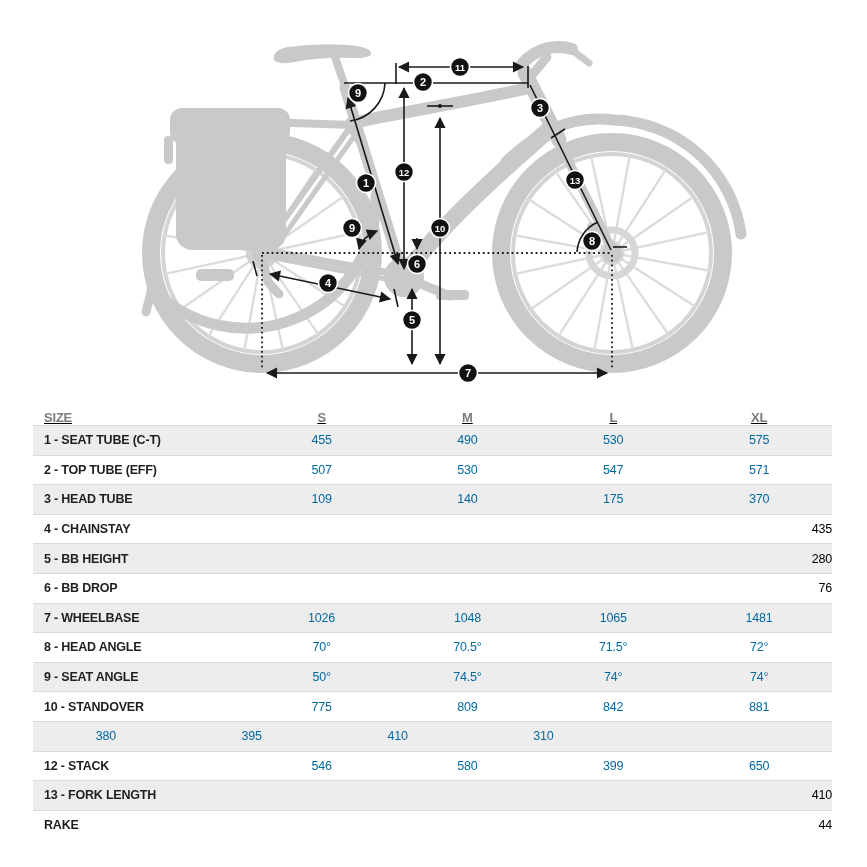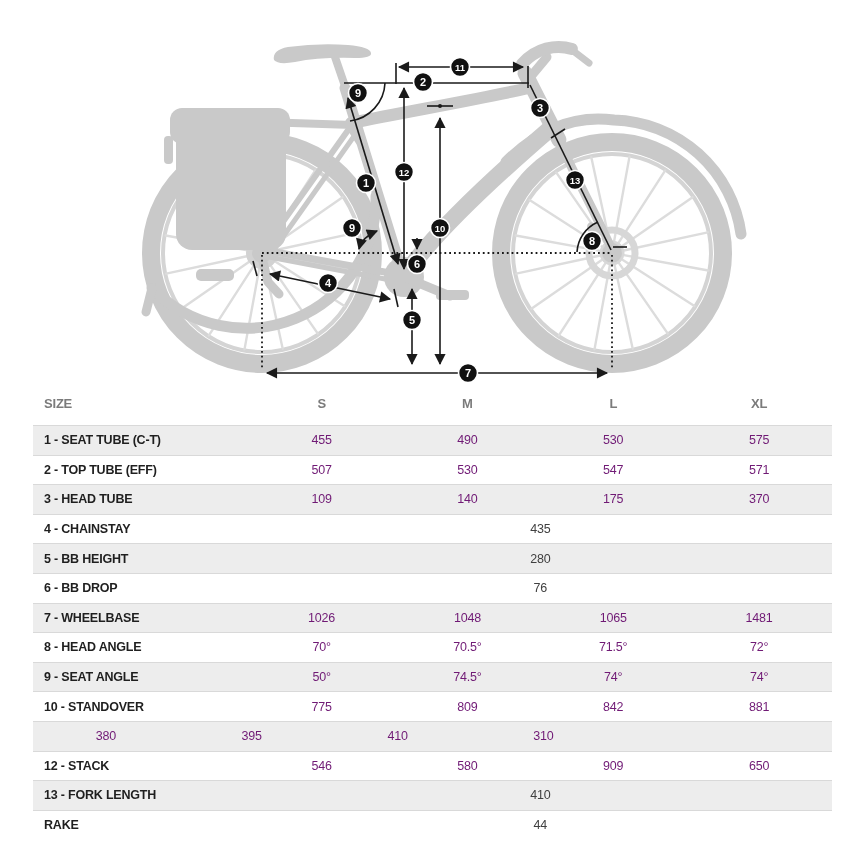--- a/index.html
+++ b/index.html
@@ -7,30 +7,30 @@
        font-family:"Liberation Sans",sans-serif;}
   #diagram{position:absolute;left:0;top:0;}
   .bike{stroke-linecap:round;stroke-linejoin:round;}
   .meas{stroke:#1a1a1a;stroke-width:1.6;fill:none;}
   .meas .dot{stroke-dasharray:1.8 3;stroke-linecap:butt;stroke-width:1.8;}
   .badge circle{fill:#111;stroke:#fff;stroke-width:1.6;}
   .badge text{fill:#fff;font-weight:bold;font-family:"Liberation Sans",sans-serif;
               text-anchor:middle;}
   
   .geo-table{position:absolute;left:33px;right:35px;top:396px;letter-spacing:-0.2px;}
-  .t-head{display:flex;align-items:flex-start;height:29px;}
+  .t-head{display:flex;align-items:flex-end;height:29px;text-decoration:underline;}
   .t-head .cell-label{color:#7b7b7b;font-weight:bold;font-size:13px;}
   .t-head .cell-val{color:#7b7b7b;font-weight:bold;font-size:13px;}
   .t-row{display:flex;align-items:center;height:29.6px;box-sizing:border-box;
          border-top:1px solid #d9d9d9;font-size:12.5px;background:#fff;}
   .t-row.shaded{background:#ededed;}
   .cell-label{width:27%;padding-left:11px;box-sizing:border-box;
               font-weight:bold;color:#1f1f1f;}
-  .cell-val{width:18.25%;text-align:center;color:#701a75;}
-  .cell-span{width:73%;text-align:center;color:#404040;}
+  .cell-val{width:18.25%;text-align:center;color:#0369a1;}
+  .cell-span{width:73%;text-align:right;color:#000000;}
 </style>
 </head>
 <body>
 
 <svg id="diagram" width="867" height="396" viewBox="0 0 867 396">
   <defs>
     <marker id="ah" viewBox="0 0 10 10" refX="9" refY="5" markerWidth="9" markerHeight="7" orient="auto-start-reverse">
       <path d="M0 0 L10 5 L0 10 Z" fill="#1a1a1a"></path>
     </marker>
   </defs>
@@ -299,21 +299,21 @@
       <div class="t-row shaded">
         <div class="cell-val">380</div>
         <div class="cell-val">395</div>
         <div class="cell-val">410</div>
         <div class="cell-val">310</div>
       </div>
       <div class="t-row">
         <div class="cell-label">12 - STACK</div>
         <div class="cell-val">546</div>
         <div class="cell-val">580</div>
-        <div class="cell-val">909</div>
+        <div class="cell-val">399</div>
         <div class="cell-val">650</div>
       </div>
       <div class="t-row shaded">
         <div class="cell-label">13 - FORK LENGTH</div>
         <div class="cell-span">410</div>
       </div>
       <div class="t-row">
         <div class="cell-label">RAKE</div>
         <div class="cell-span">44</div>
       </div>

